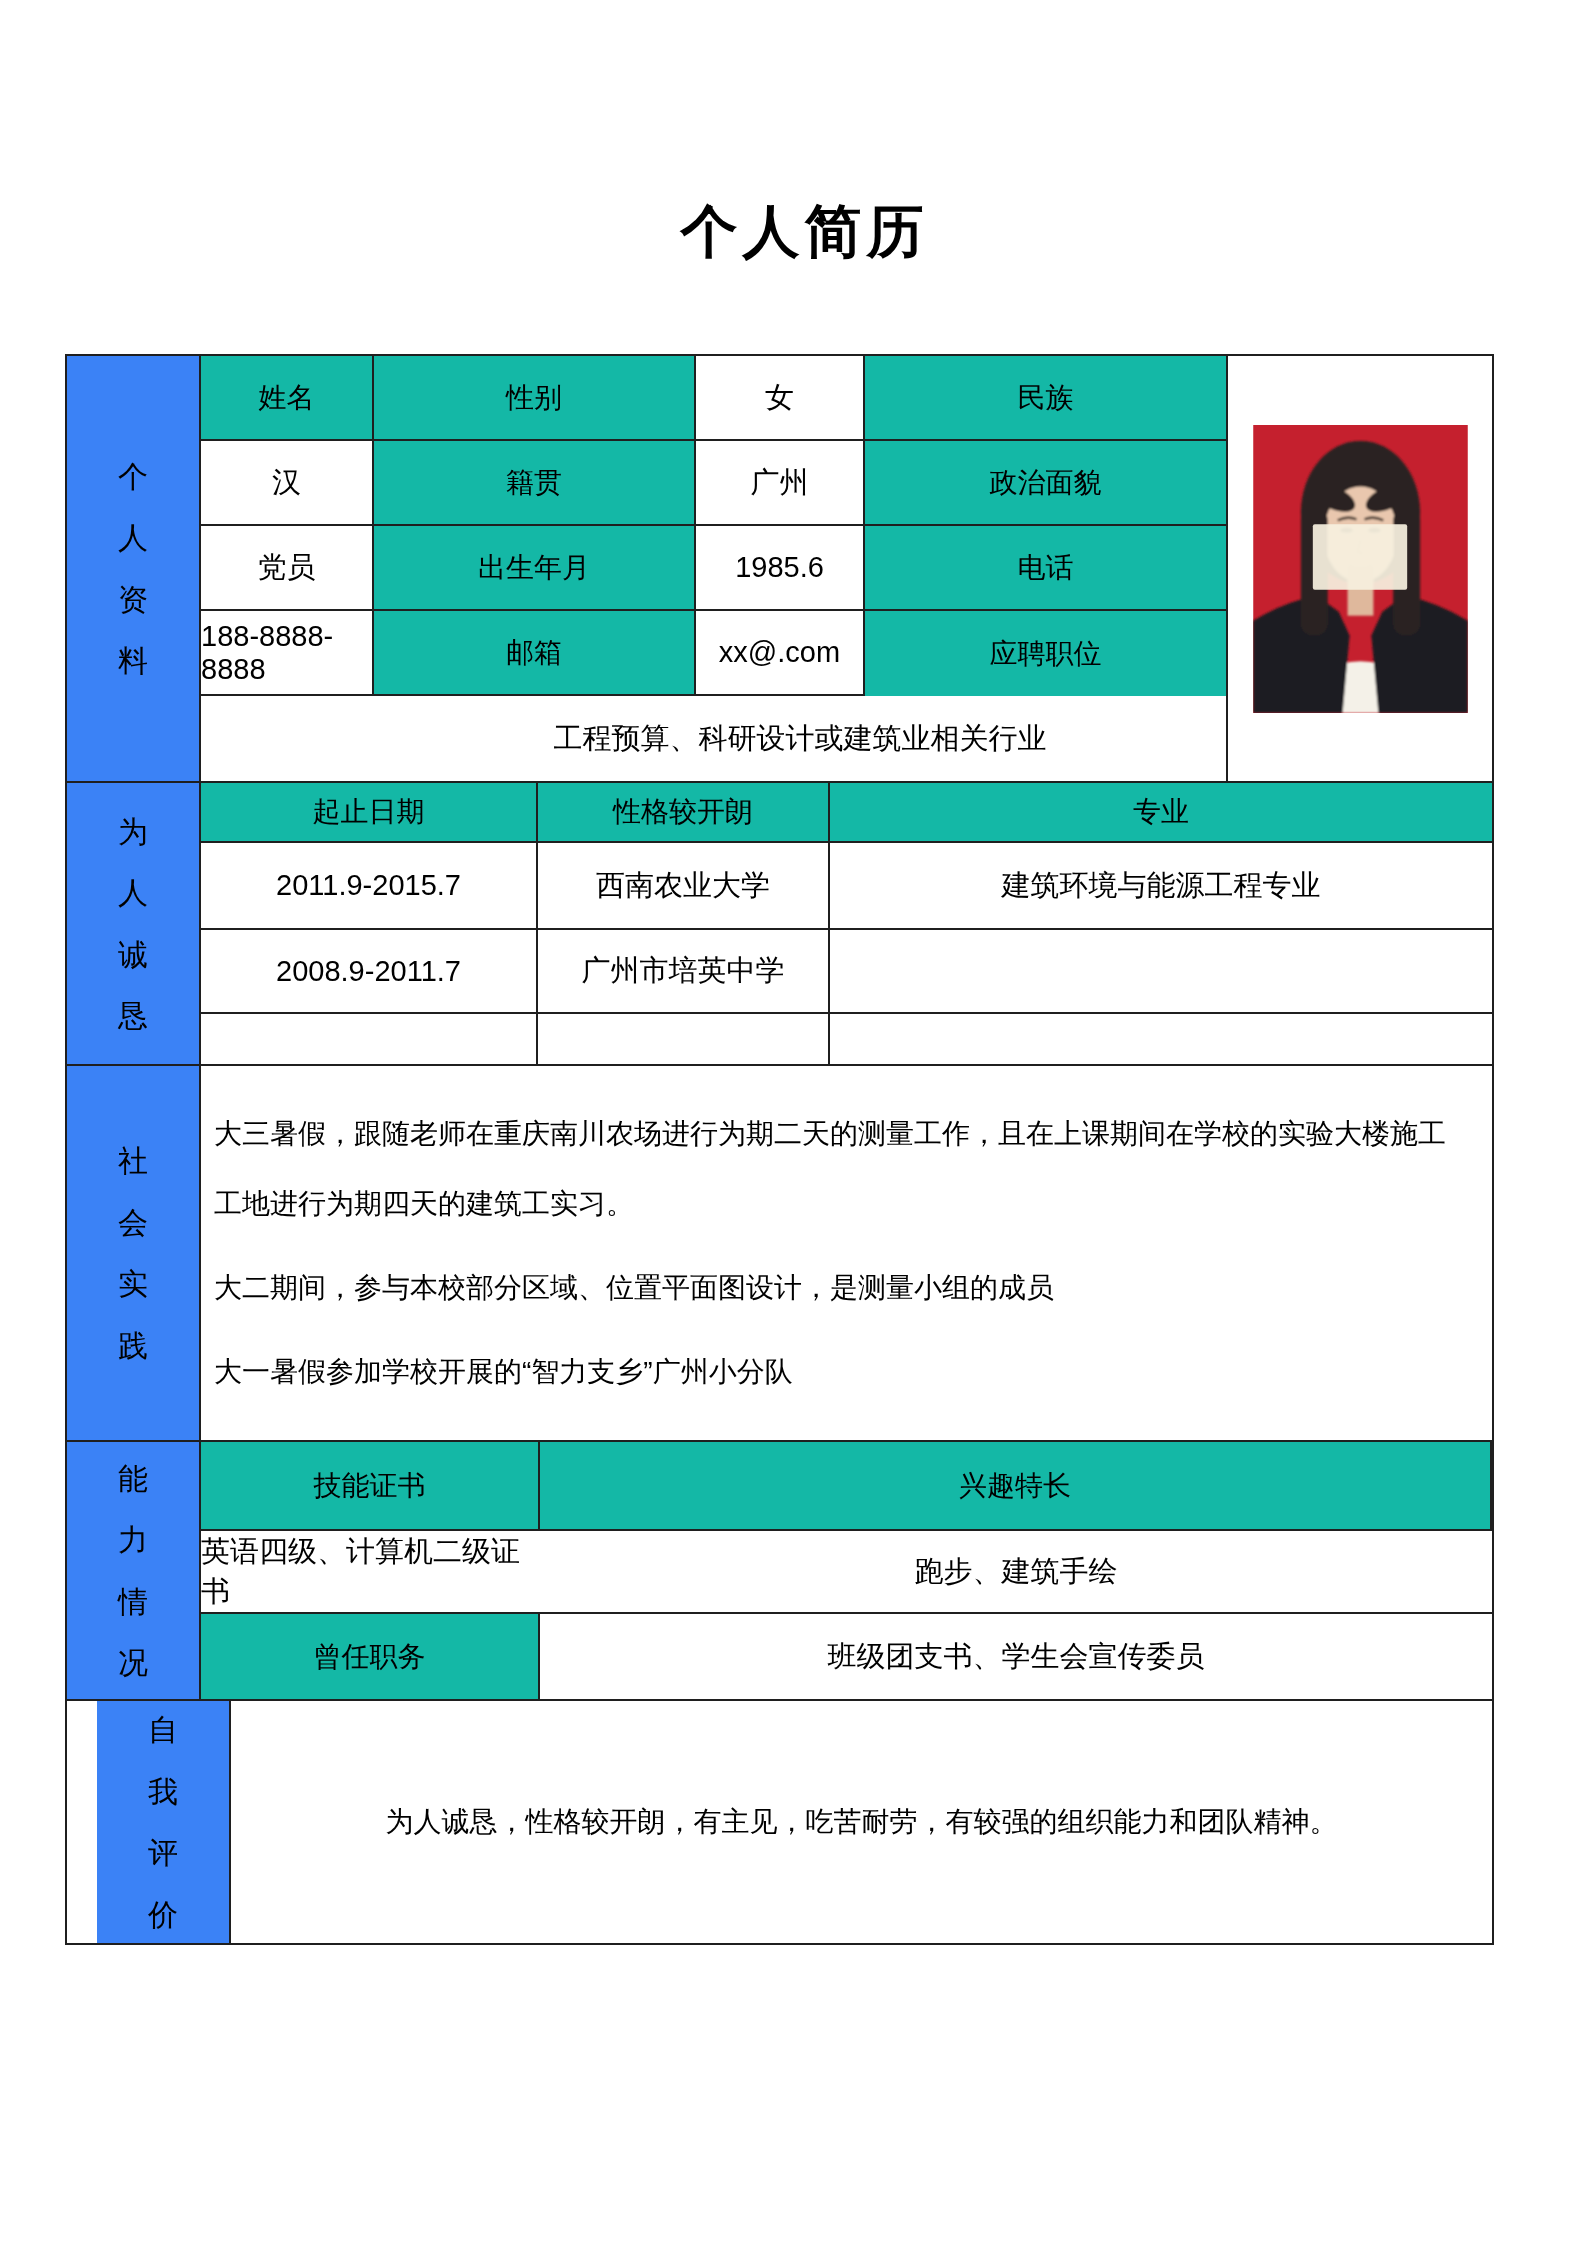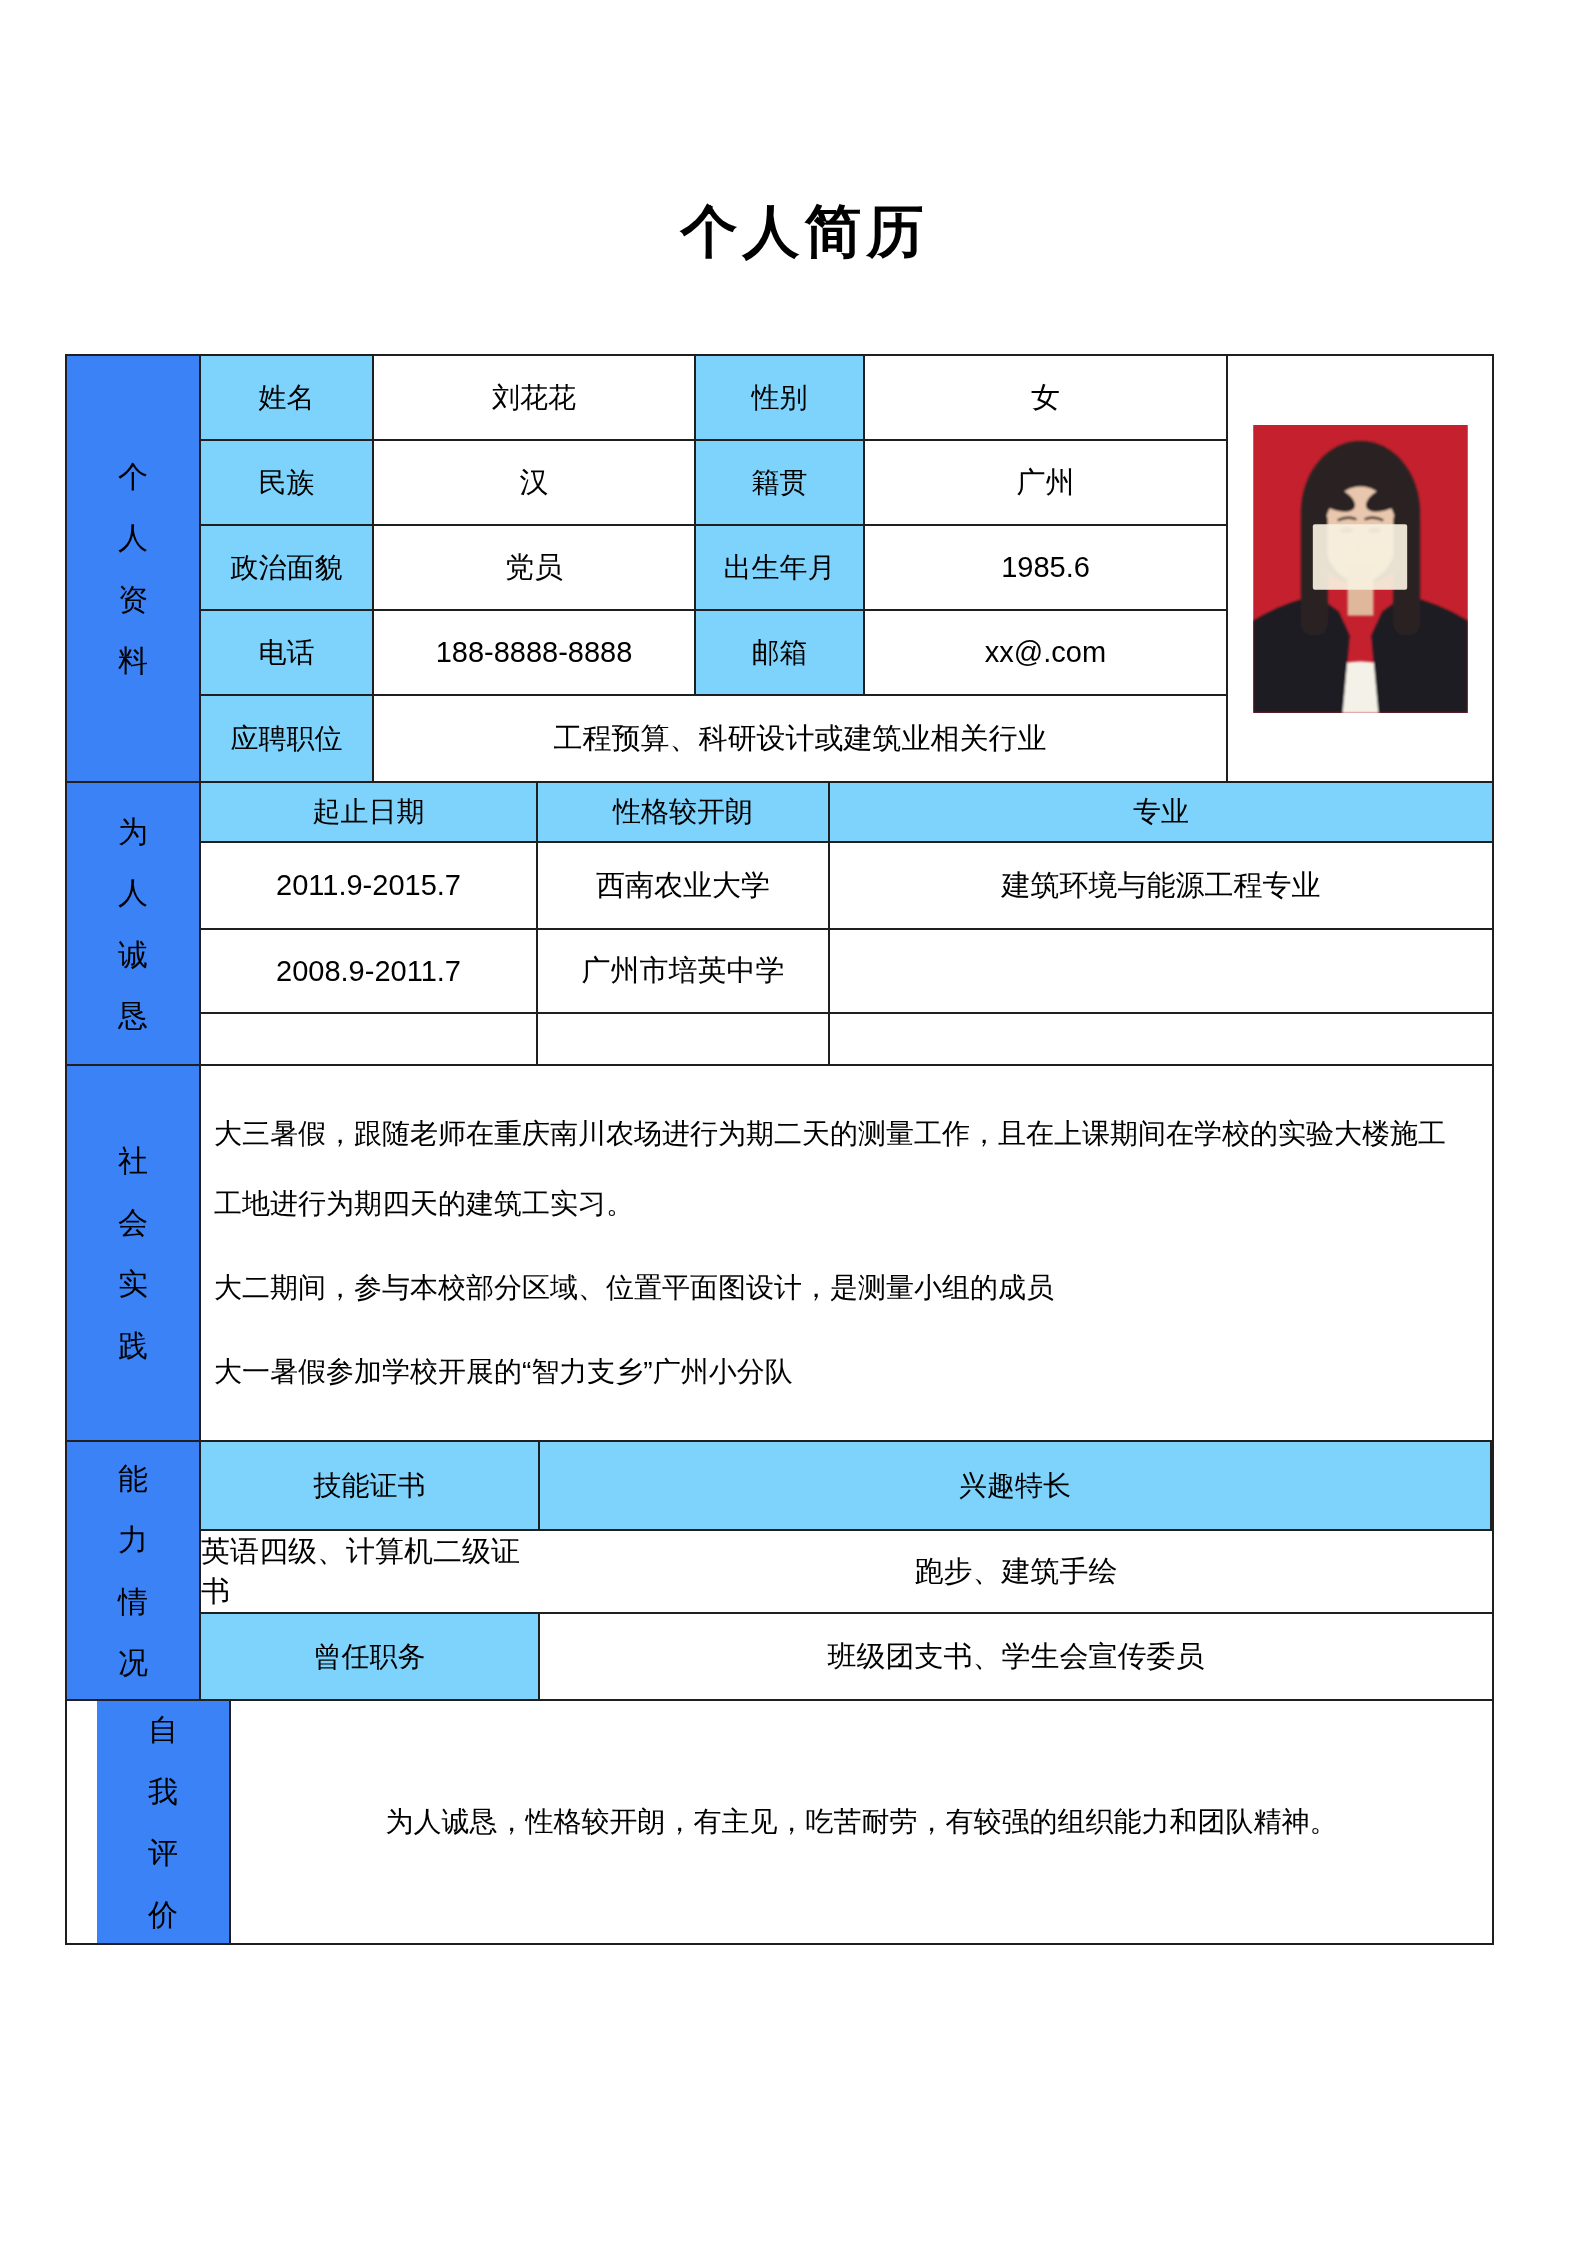--- a/index.html
+++ b/index.html
@@ -11,21 +11,21 @@
   .sec.last{border-bottom:none;}
   .side{width:132px;flex:0 0 132px;border-right:2px solid #1f1f1f;background:#3b82f6;
     display:flex;align-items:center;justify-content:center;}
   .vert{display:block;width:1.1em;font-family:"Liberation Serif",serif;font-size:30px;line-height:2.05;
     text-align:center;word-break:break-all;color:#000;}
   .body{flex:1;display:grid;}
   .c{border-right:2px solid #1f1f1f;border-bottom:2px solid #1f1f1f;display:flex;align-items:center;justify-content:center;
     overflow:hidden;box-sizing:border-box;}
   .c.nb-r{border-right:none;}
   .c.nb-b{border-bottom:none;}
-  .gray{background:#7dd3fc;}
+  .gray{background:#14b8a6;}
   .lab{font-family:"Liberation Serif",serif;font-size:28px;color:#000;}
   .val{font-family:"Liberation Sans",sans-serif;font-size:29px;color:#000;}
   .val-serif{font-family:"Liberation Serif",serif;font-size:28px;color:#000;}
 
   
   .grid-personal{grid-template-columns:173px 322px 169px 363px 1fr;grid-auto-rows:85px;}
   .cell-position-value{grid-column:2/5;}
   .photo-cell{grid-column:5;grid-row:1/6;display:flex;align-items:center;justify-content:center;}
   .photo{width:215px;height:288px;position:relative;}
   .photo svg{display:block;width:100%;height:100%;}
@@ -58,21 +58,20 @@
 <h1 class="page-title">个人简历</h1>
 
 <div class="resume-table">
 
   <div class="sec h-personal">
     <div class="side">
       <span class="vert">个人资料</span>
     </div>
     <div class="body grid-personal">
       <div class="c gray lab">姓名</div>
-      <div class="c val-serif">刘花花</div>
       <div class="c gray lab">性别</div>
       <div class="c val">女</div>
       <div class="c nb-r nb-b photo-cell">
         <div class="photo">
           <svg viewBox="0 0 216 290">
             <defs>
               <filter id="soft" x="-10%" y="-10%" width="120%" height="120%">
                 <feGaussianBlur stdDeviation="1.1"></feGaussianBlur>
               </filter>
             </defs>

